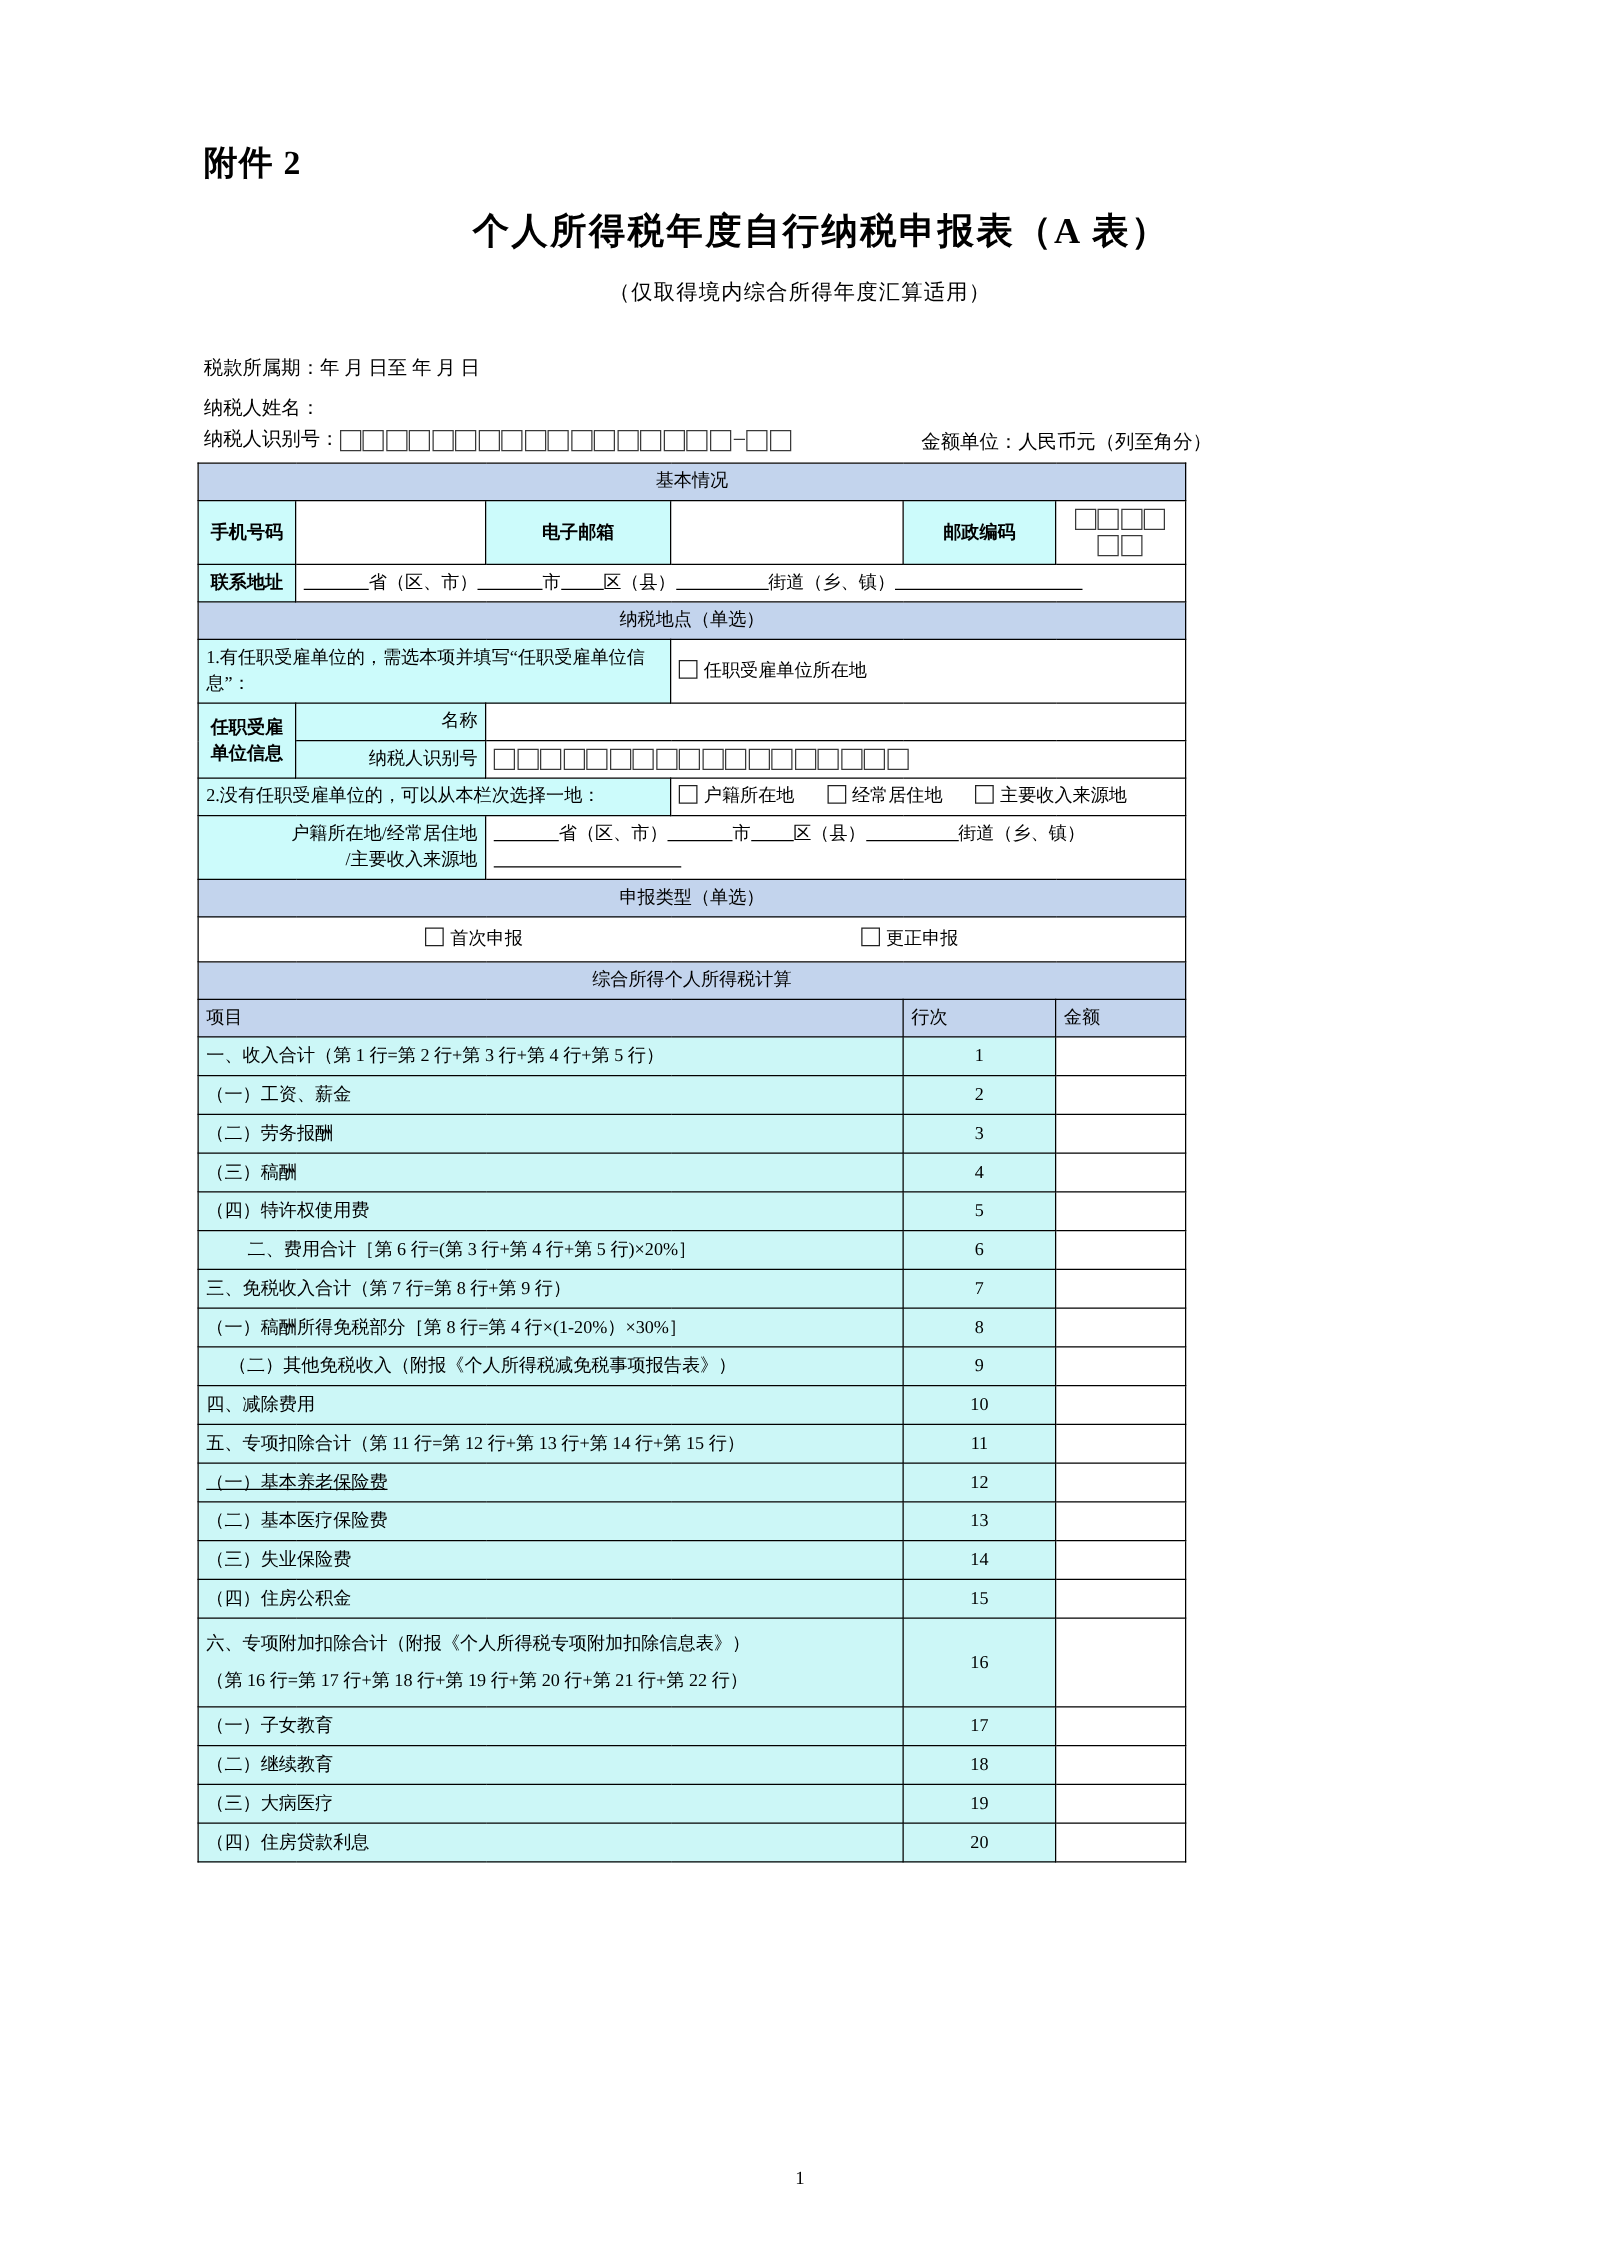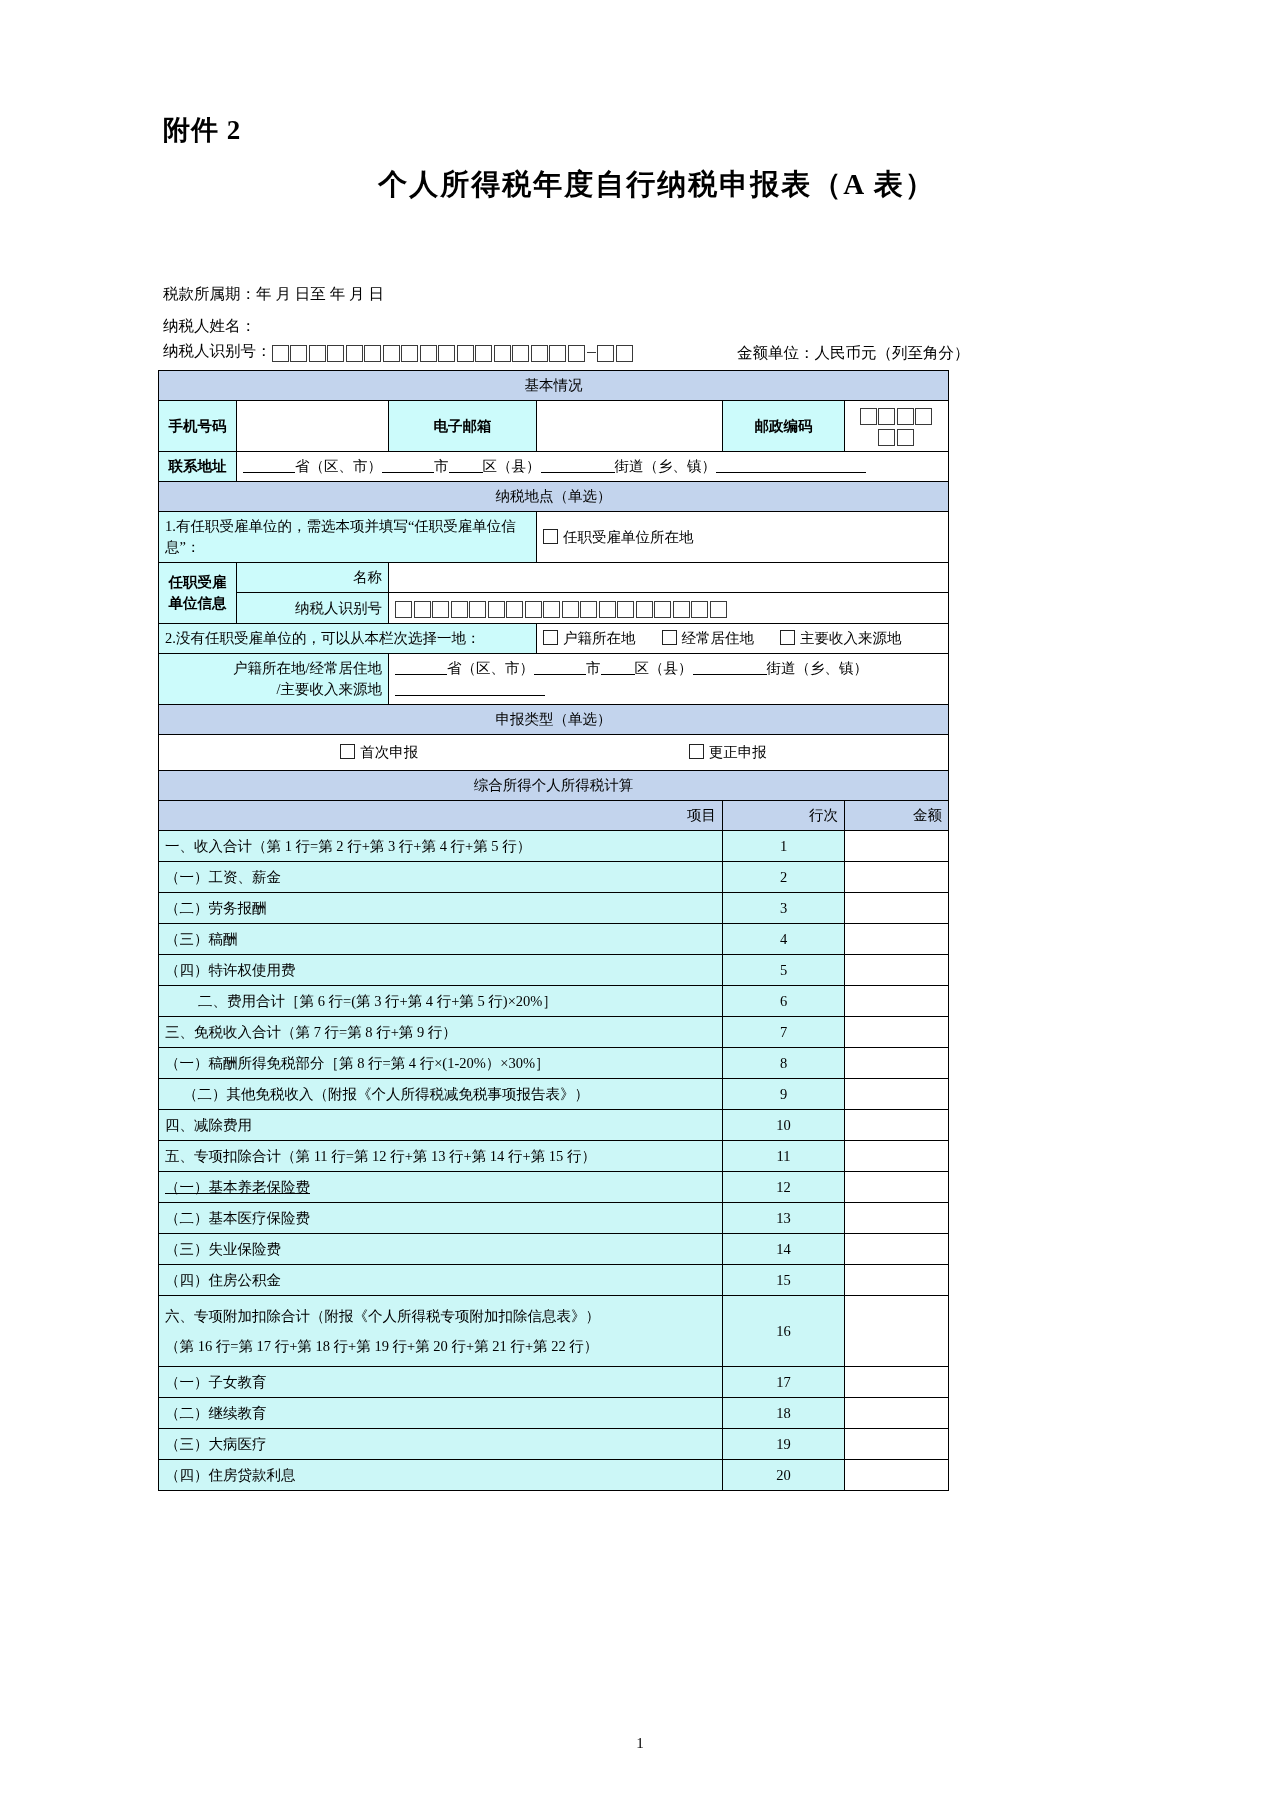--- a/index.html
+++ b/index.html
@@ -57,21 +57,21 @@
     font-size:14.5px;
     padding:4px 6px;
     vertical-align:middle;
     background:#ffffff;
     line-height:1.45;
   }
   .bandblue { background:#c3d4ed !important; text-align:center; font-size:15px; padding:7px 6px; }
   .labelcyan { background:#ccfbfb !important; text-align:center; font-weight:bold; }
   .labelcyan-n { background:#ccfbfb !important; text-align:right; }
   .cyanrow { background:#ccf7f7 !important; }
-  .hdrblue { background:#c3d4ed !important; text-align:right; }
+  .hdrblue { background:#c3d4ed !important; text-align:left; }
   .ctr { text-align:center; }
   .lft { text-align:left; }
   .nowrap { white-space:nowrap; }
 
   .cell-addr { font-size:14.5px; letter-spacing:0px; }
   .u { display:inline-block; border-bottom:1.1px solid #000; height:14px; vertical-align:-2px; }
   .u-sm { width:34px; }
   .u-md { width:52px; }
   .u-lg { width:74px; }
   .u-xl { width:150px; }
@@ -91,20 +91,21 @@
     text-align:center; font-size:15px;
   }
 </style>
 </head>
 <body>
 
 <div class="page">
 
   <div class="attach">附件 2</div>
   <div class="doc-title">个人所得税年度自行纳税申报表（A 表）</div>
+  <div class="doc-subtitle">（仅取得境内综合所得年度汇算适用）</div>
 
   <div class="meta meta-period">
     <span>税款所属期：</span><span class="spaced">年    月    日至    年    月    日</span>
   </div>
 
   <div class="meta meta-name">
     <span>纳税人姓名：</span>
   </div>
 
   <div class="meta meta-id">

